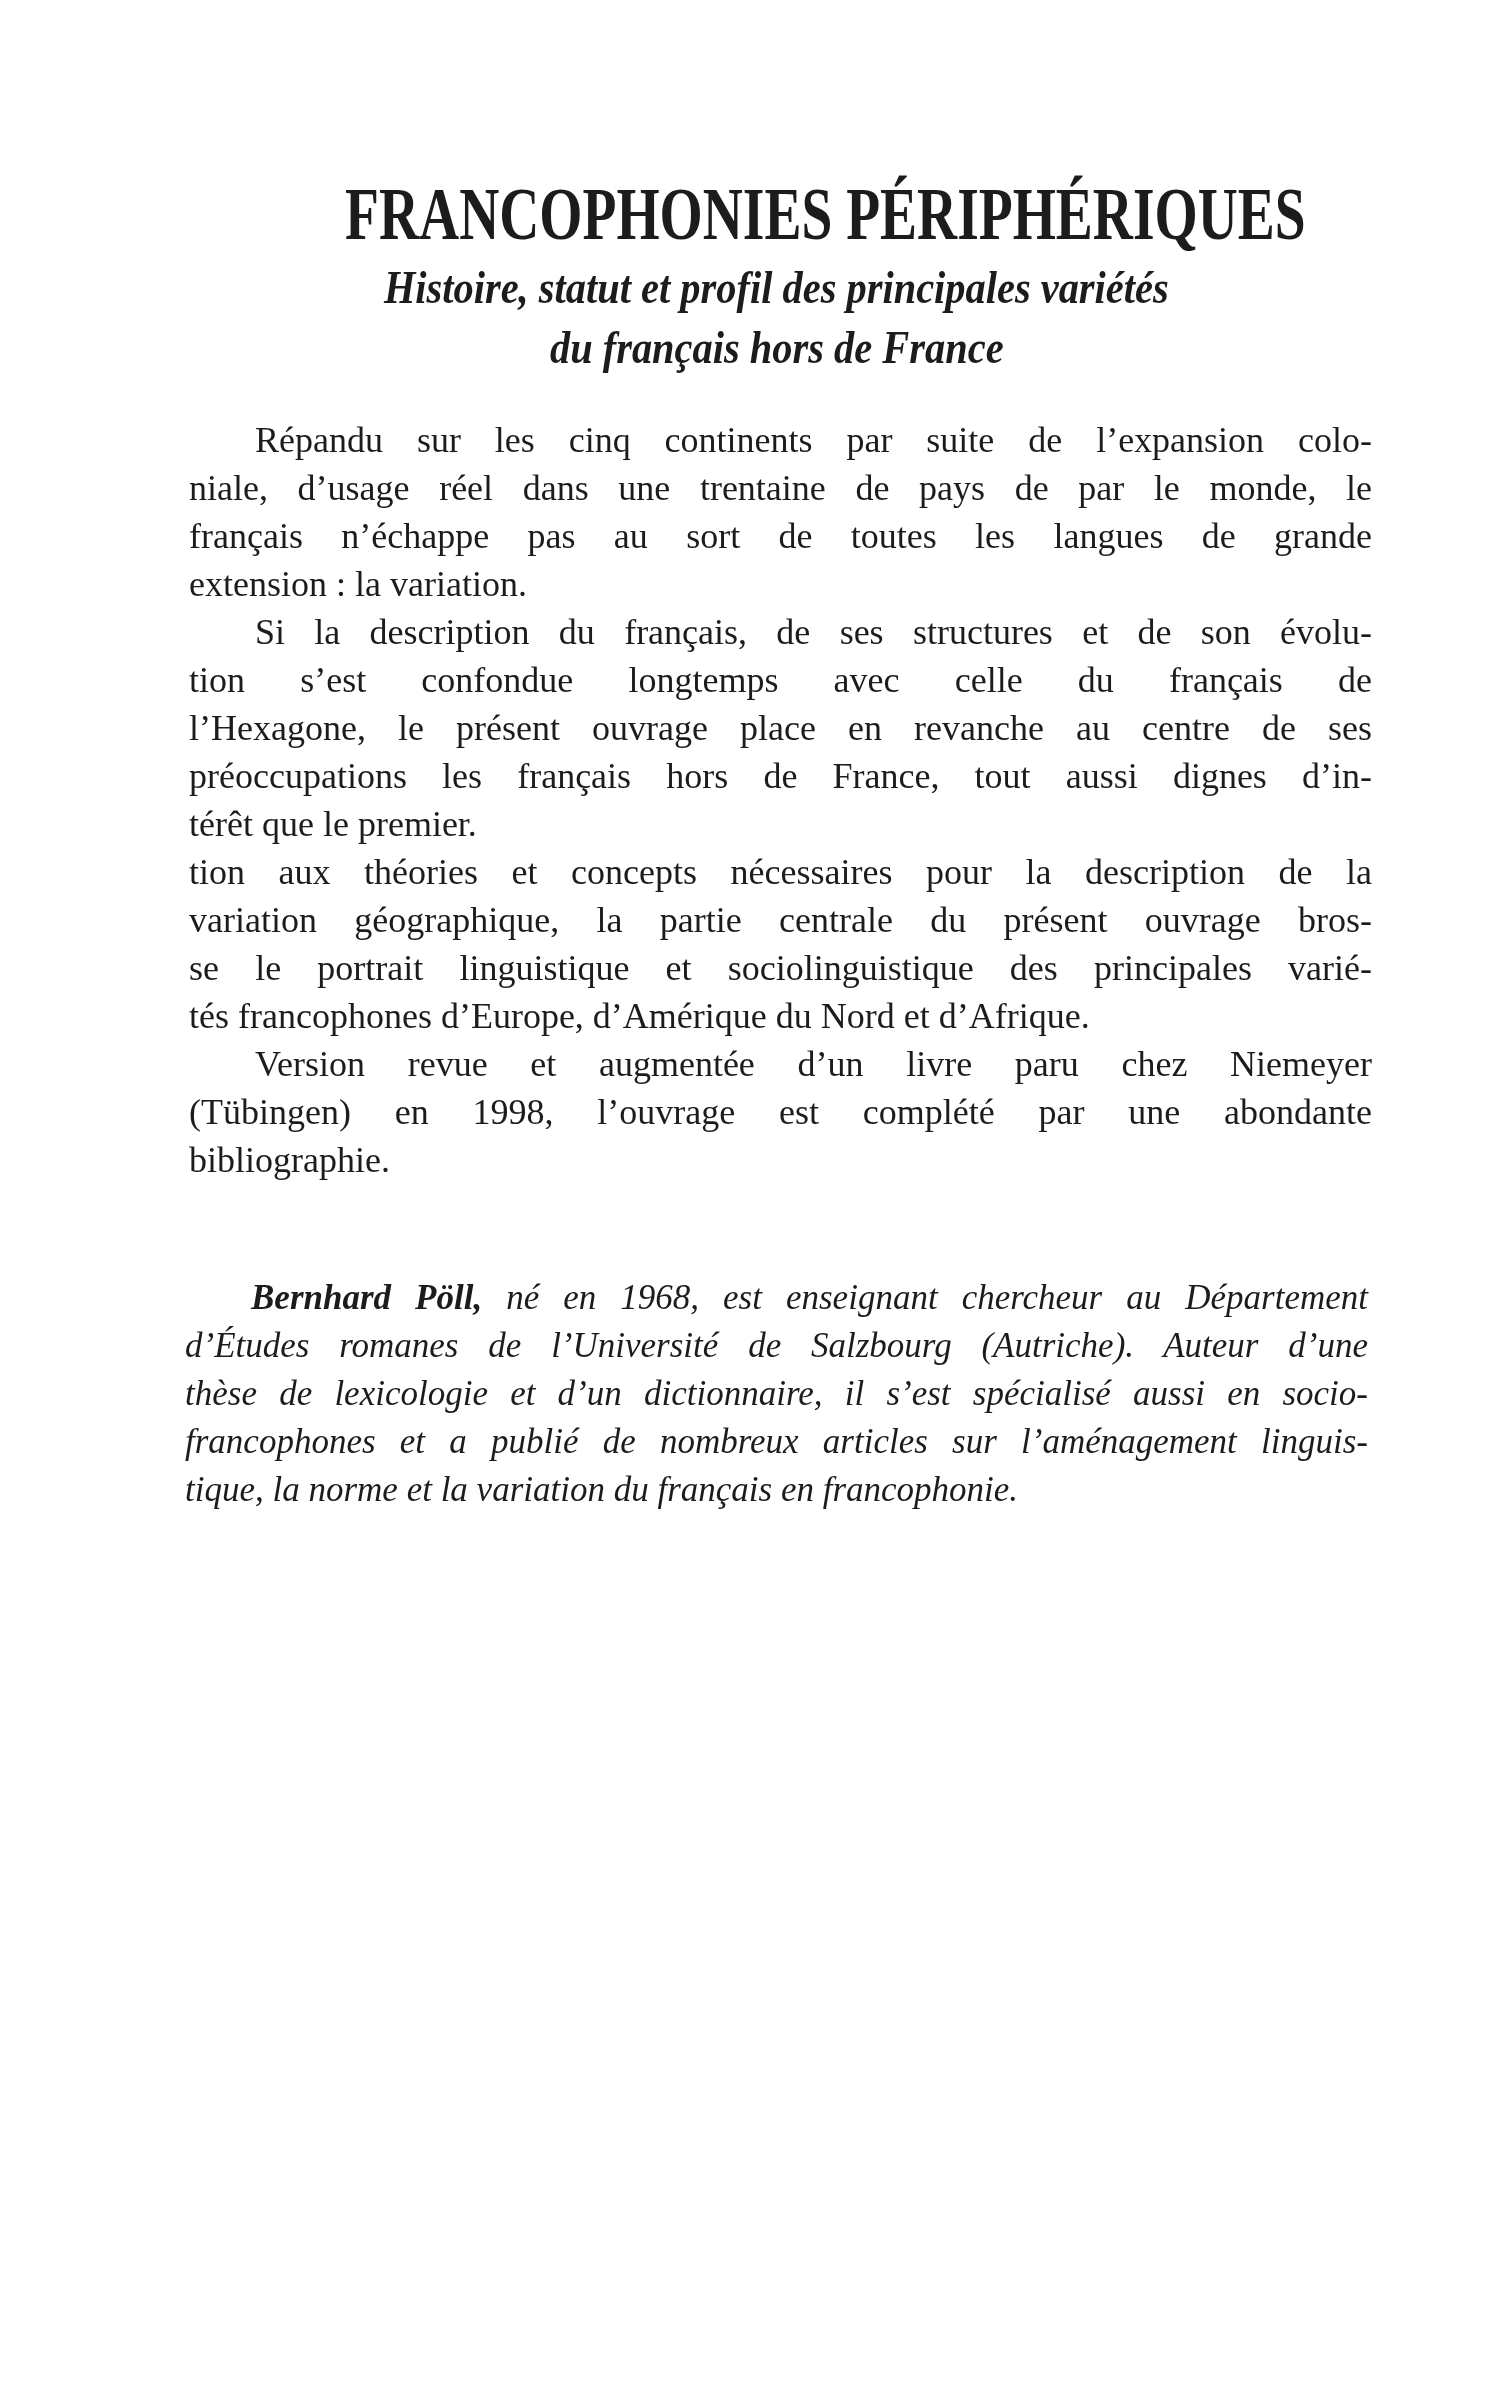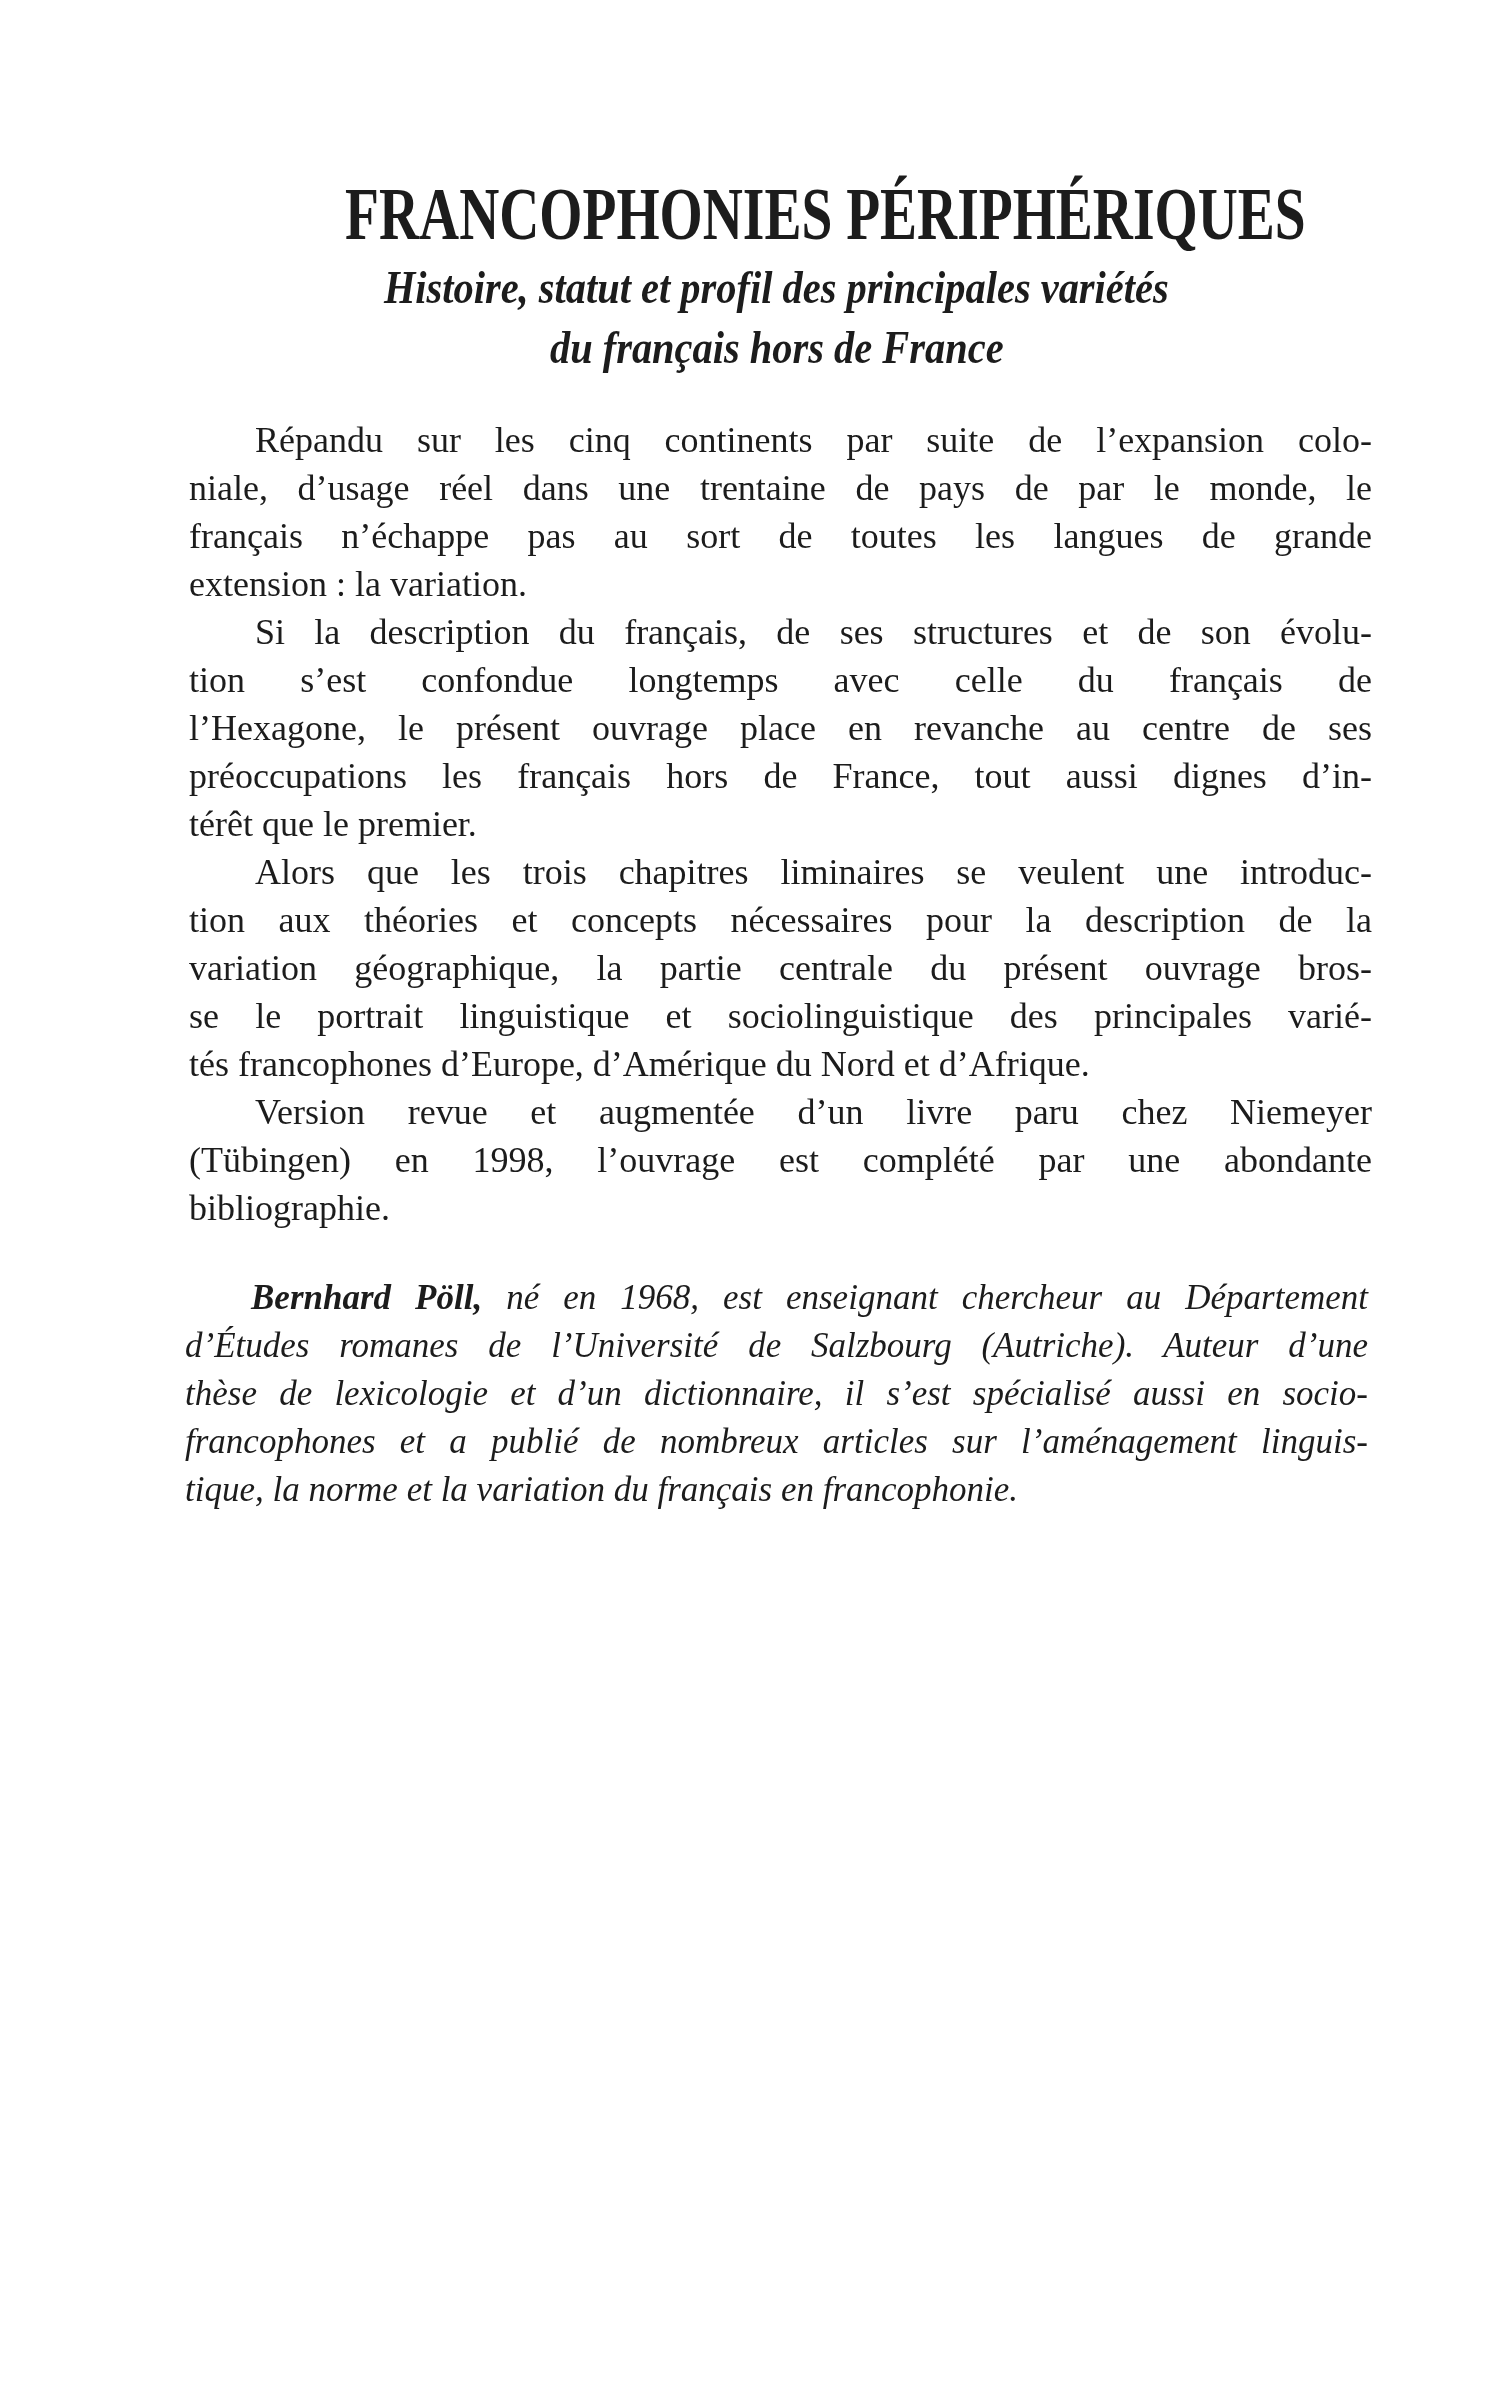--- a/index.html
+++ b/index.html
@@ -52,21 +52,20 @@
   <section class="blurb">
       <div class="line indent">Répandu sur les cinq continents par suite de l’expansion colo-</div>
       <div class="line">niale, d’usage réel dans une trentaine de pays de par le monde, le</div>
       <div class="line">français n’échappe pas au sort de toutes les langues de grande</div>
       <div class="line last">extension : la variation.</div>
       <div class="line indent">Si la description du français, de ses structures et de son évolu-</div>
       <div class="line">tion s’est confondue longtemps avec celle du français de</div>
       <div class="line">l’Hexagone, le présent ouvrage place en revanche au centre de ses</div>
       <div class="line">préoccupations les français hors de France, tout aussi dignes d’in-</div>
       <div class="line last">térêt que le premier.</div>
-      <div class="line indent">Alors que les trois chapitres liminaires se veulent une introduc-</div>
       <div class="line">tion aux théories et concepts nécessaires pour la description de la</div>
       <div class="line">variation géographique, la partie centrale du présent ouvrage bros-</div>
       <div class="line">se le portrait linguistique et sociolinguistique des principales varié-</div>
       <div class="line last">tés francophones d’Europe, d’Amérique du Nord et d’Afrique.</div>
       <div class="line indent">Version revue et augmentée d’un livre paru chez Niemeyer</div>
       <div class="line">(Tübingen) en 1998, l’ouvrage est complété par une abondante</div>
       <div class="line last">bibliographie.</div>
     </section>
 
   <section class="bio">

